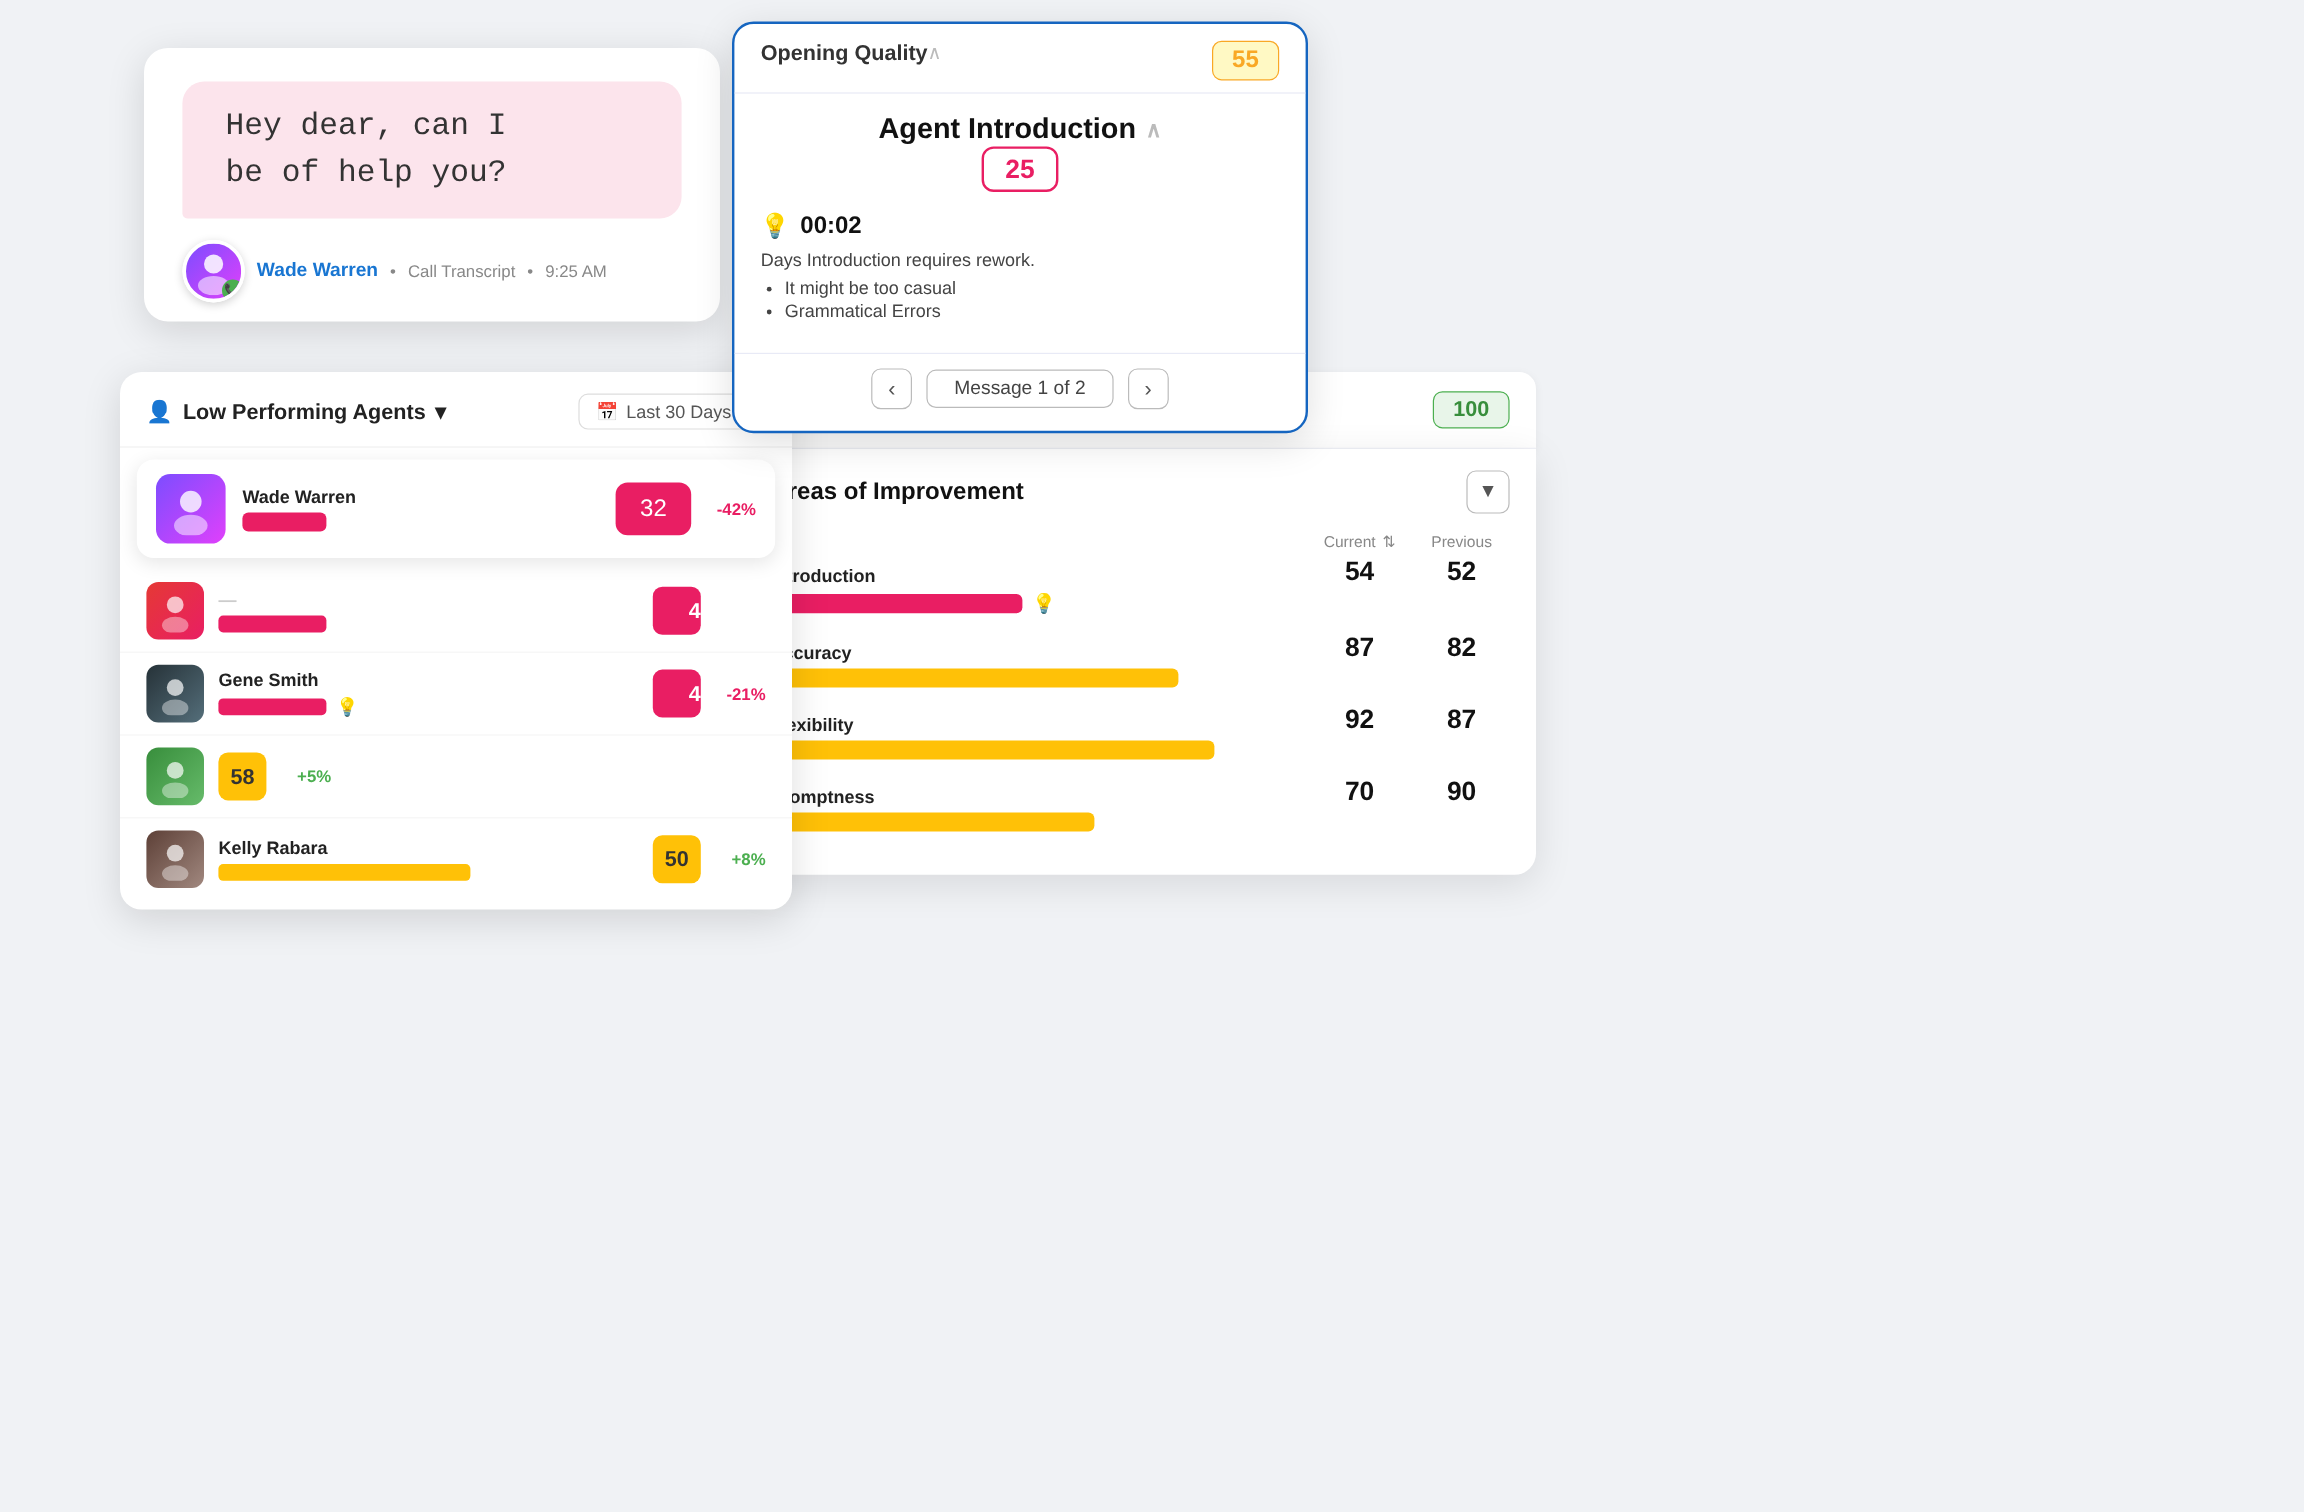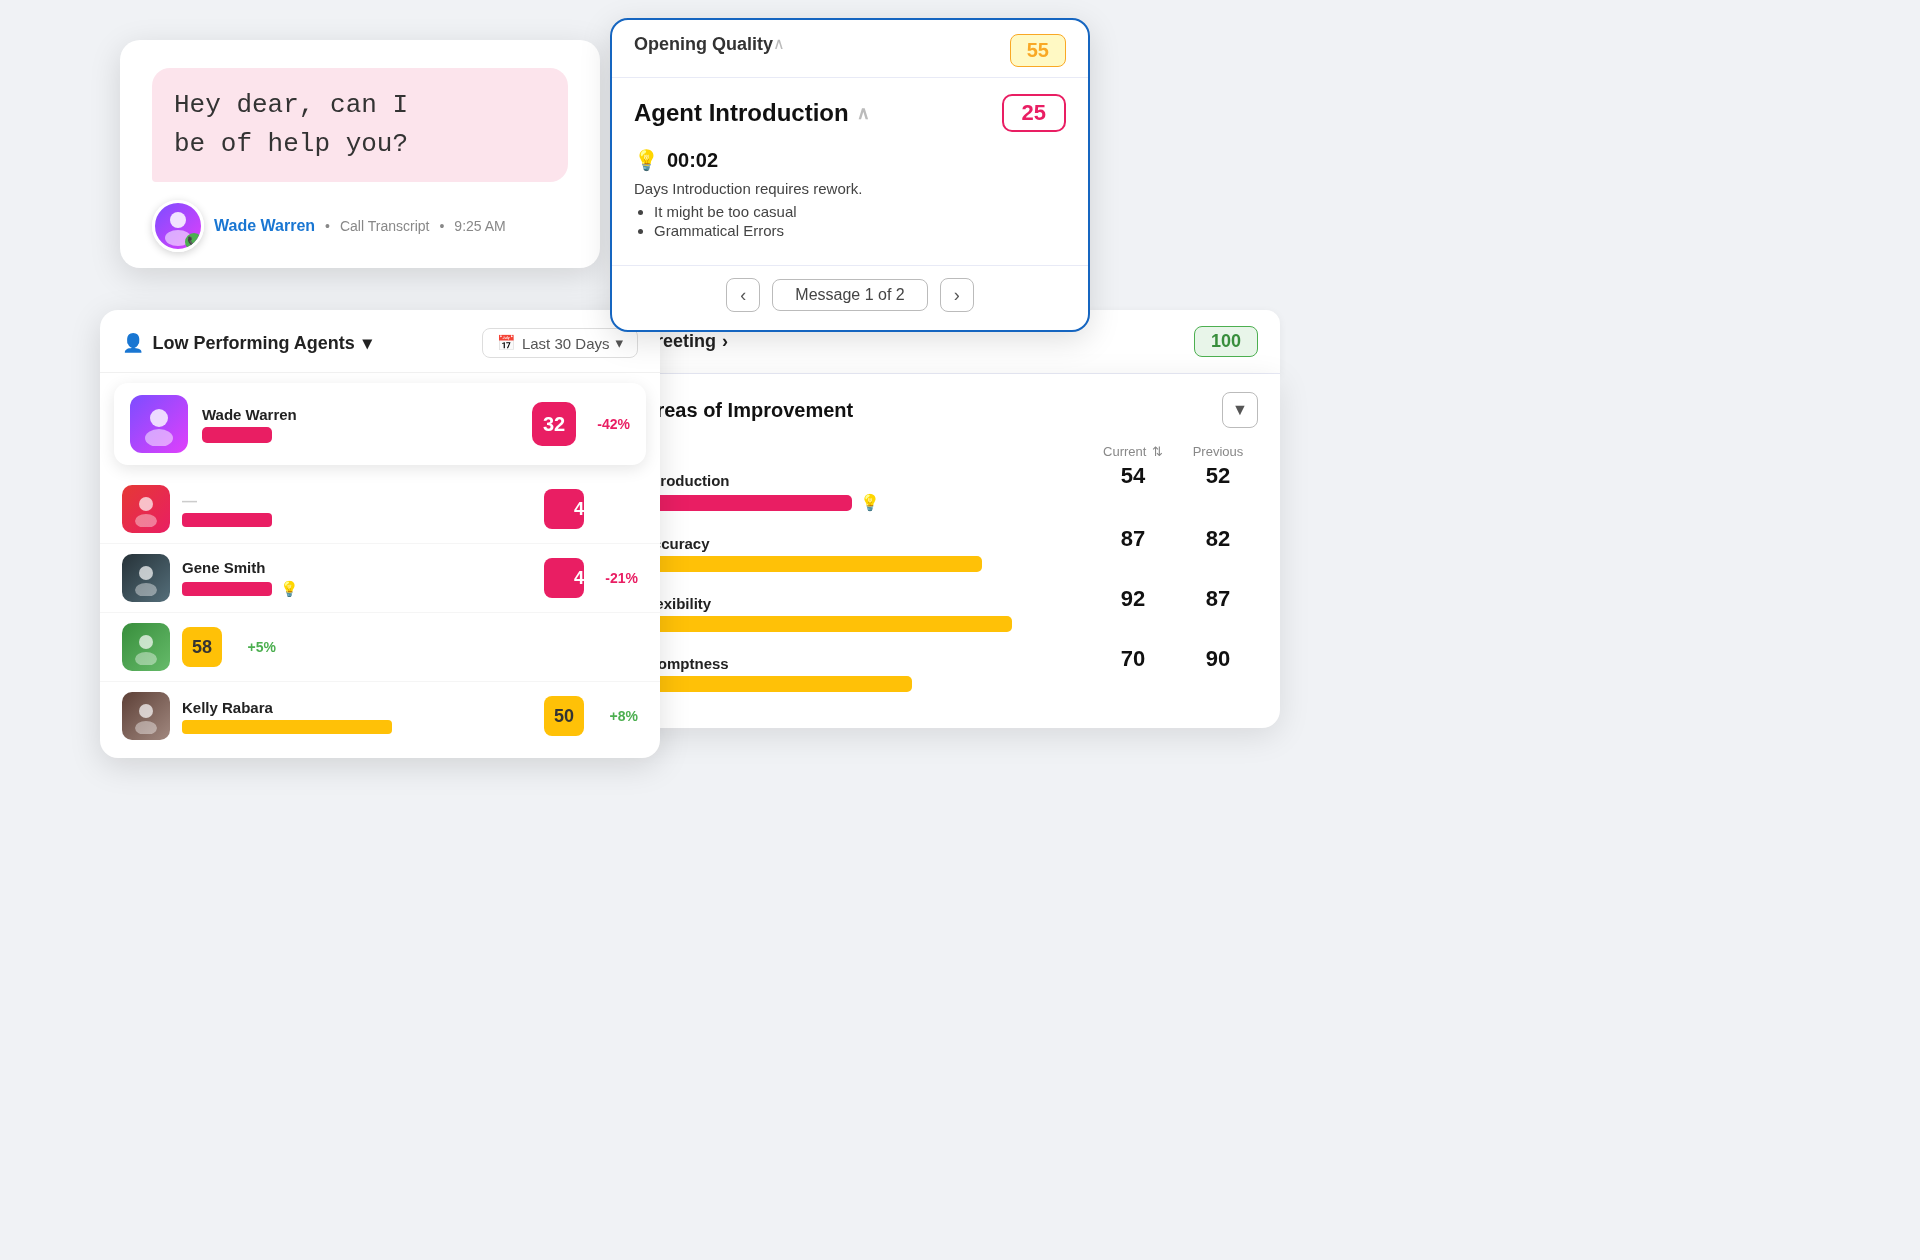--- a/index.html
+++ b/index.html
@@ -20,21 +20,21 @@
       background: #fff;
       border-radius: 20px;
       box-shadow: 0 8px 32px rgba(0,0,0,0.13);
       padding: 28px 32px 16px 32px;
       width: 480px;
       z-index: 10;
     }
     .chat-bubble {
       background: #fce4ec;
       border-radius: 18px 18px 18px 4px;
-      padding: 18px 22px;
+      padding: 18px 36px;
       font-size: 26px;
       font-family: 'Courier New', monospace;
       color: #333;
       line-height: 1.5;
       margin-bottom: 18px;
     }
     .chat-meta {
       display: flex;
       align-items: center;
       gap: 10px;
@@ -112,20 +112,21 @@
       padding: 4px 16px;
       font-size: 20px;
       font-weight: 700;
       color: #f9a825;
     }
     .agent-intro-header {
       display: flex;
       align-items: center;
       justify-content: space-between;
       padding: 16px 22px 8px 22px;
+      flex-direction: column;
     }
     .ai-title {
       font-size: 24px;
       font-weight: 700;
       color: #111;
       display: flex;
       align-items: center;
       gap: 8px;
     }
     .ai-badge {
@@ -337,29 +338,29 @@
       align-items: center;
       gap: 8px;
     }
     .wade-bar {
       width: 70px;
       height: 16px;
       background: #e91e63;
       border-radius: 5px;
     }
     .wade-score {
-      width: 44px;
+      width: 63px;
       height: 44px;
       border-radius: 10px;
       background: #e91e63;
       display: flex;
       align-items: center;
       justify-content: center;
       font-size: 20px;
-      font-weight: 700;
+      font-weight: 400;
       color: #fff;
       margin-left: auto;
     }
     .wade-delta {
       font-size: 14px;
       font-weight: 700;
       color: #e91e63;
       min-width: 40px;
       text-align: right;
     }

